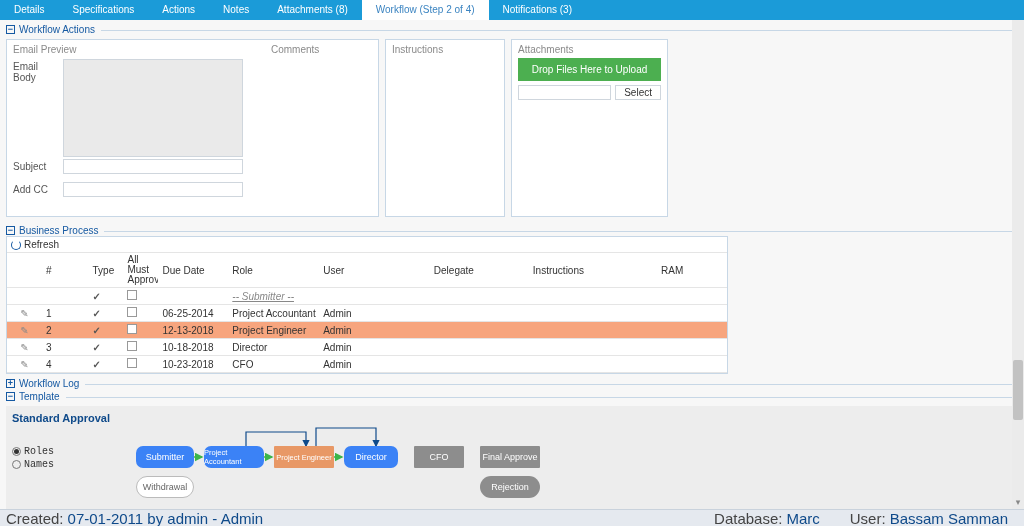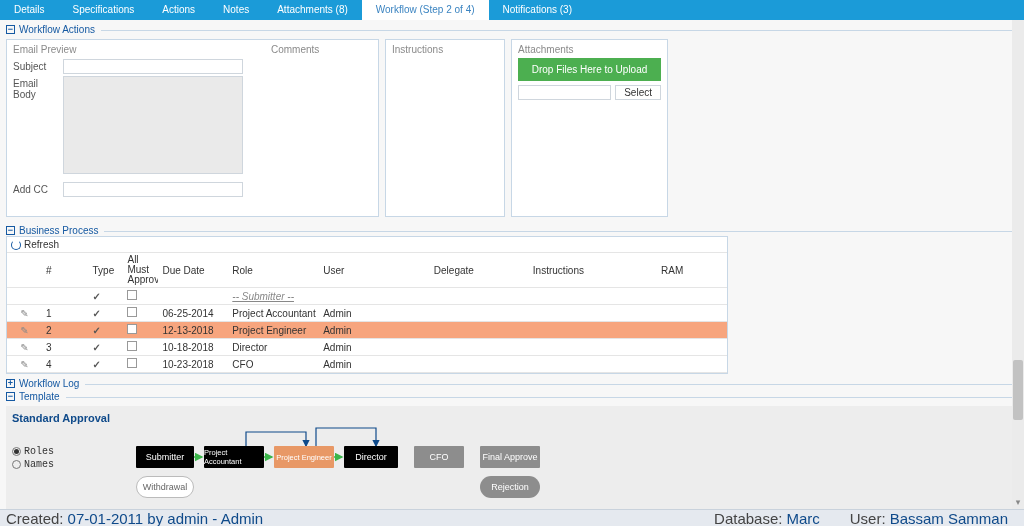--- a/index.html
+++ b/index.html
@@ -51,21 +51,21 @@
 
   
   .template-area { background:#ededed; margin-top:4px; padding:6px 6px 10px 6px; position:relative; height:104px; }
   .tpl-title { color:#0f4a8a; font-weight:bold; font-size:11px; }
   .radio-stack { position:absolute; left:6px; top:40px; font-size:10px;font-family:Liberation Mono, monospace; }
   .radio-stack label { display:flex; align-items:center; gap:3px; margin-bottom:2px; cursor:pointer; }
   .radio-dot { width:9px; height:9px; border:1px solid #777; border-radius:50%; display:inline-flex; align-items:center; justify-content:center; }
   .radio-dot.on::after { content:""; width:5px; height:5px; background:#333; border-radius:50%; }
   .diagram { position:absolute; left:130px; top:18px; }
   .wfnode { display:inline-flex; align-items:center; justify-content:center; color:#fff; font-size:9px; height:22px; border-radius:1px; position:absolute; cursor:pointer; }
-  .blue-node { background:#000000; }
+  .blue-node { background:#3b82f6;border-radius:7px; }
   .orange-node { background:#e89866; }
   .gray-node { background:#8d8d8d; }
   .pill { background:#fff; border:1px solid #bbb; border-radius:12px; color:#666; font-size:9px; height:22px; display:inline-flex; align-items:center; justify-content:center; position:absolute; cursor:pointer; }
   .pill.gray { background:#8d8d8d; color:#fff; border:none; }
 
   
   svg.arrows { position:absolute; left:0; top:0; }
 
   
   .statusbar { position:absolute; bottom:0; left:0; right:0; height:17px; background:#e5e9ef; border-top:1px solid #c9d2dc; display:flex; align-items:center; font-size:15px; padding:0 6px; color:#444; }
@@ -101,26 +101,26 @@
     <span>Workflow Actions</span>
     <span class="line"></span>
   </div>
 
   <div class="panels">
 
     <div class="panel panel-a">
       <div class="panel-label">Email Preview</div>
       <div style="height:18px"></div>
       <div class="form-row">
+        <div class="form-label">Email Body</div>
+        <div class="text-area" style="max-width:180px"></div>
+      </div>
+      <div class="form-row">
         <div class="form-label">Subject</div>
         <div class="text-input" style="max-width:180px"></div>
-      </div>
-      <div class="form-row">
-        <div class="form-label">Email Body</div>
-        <div class="text-area" style="max-width:180px"></div>
       </div>
       <div class="form-row" style="margin-top:6px">
         <div class="form-label">Add CC</div>
         <div class="text-input" style="max-width:180px"></div>
       </div>
 
       <div style="position:absolute; left:264px; top:4px; width:100px;">
         <div class="panel-label" style="position:static">Comments</div>
       </div>
     </div>

